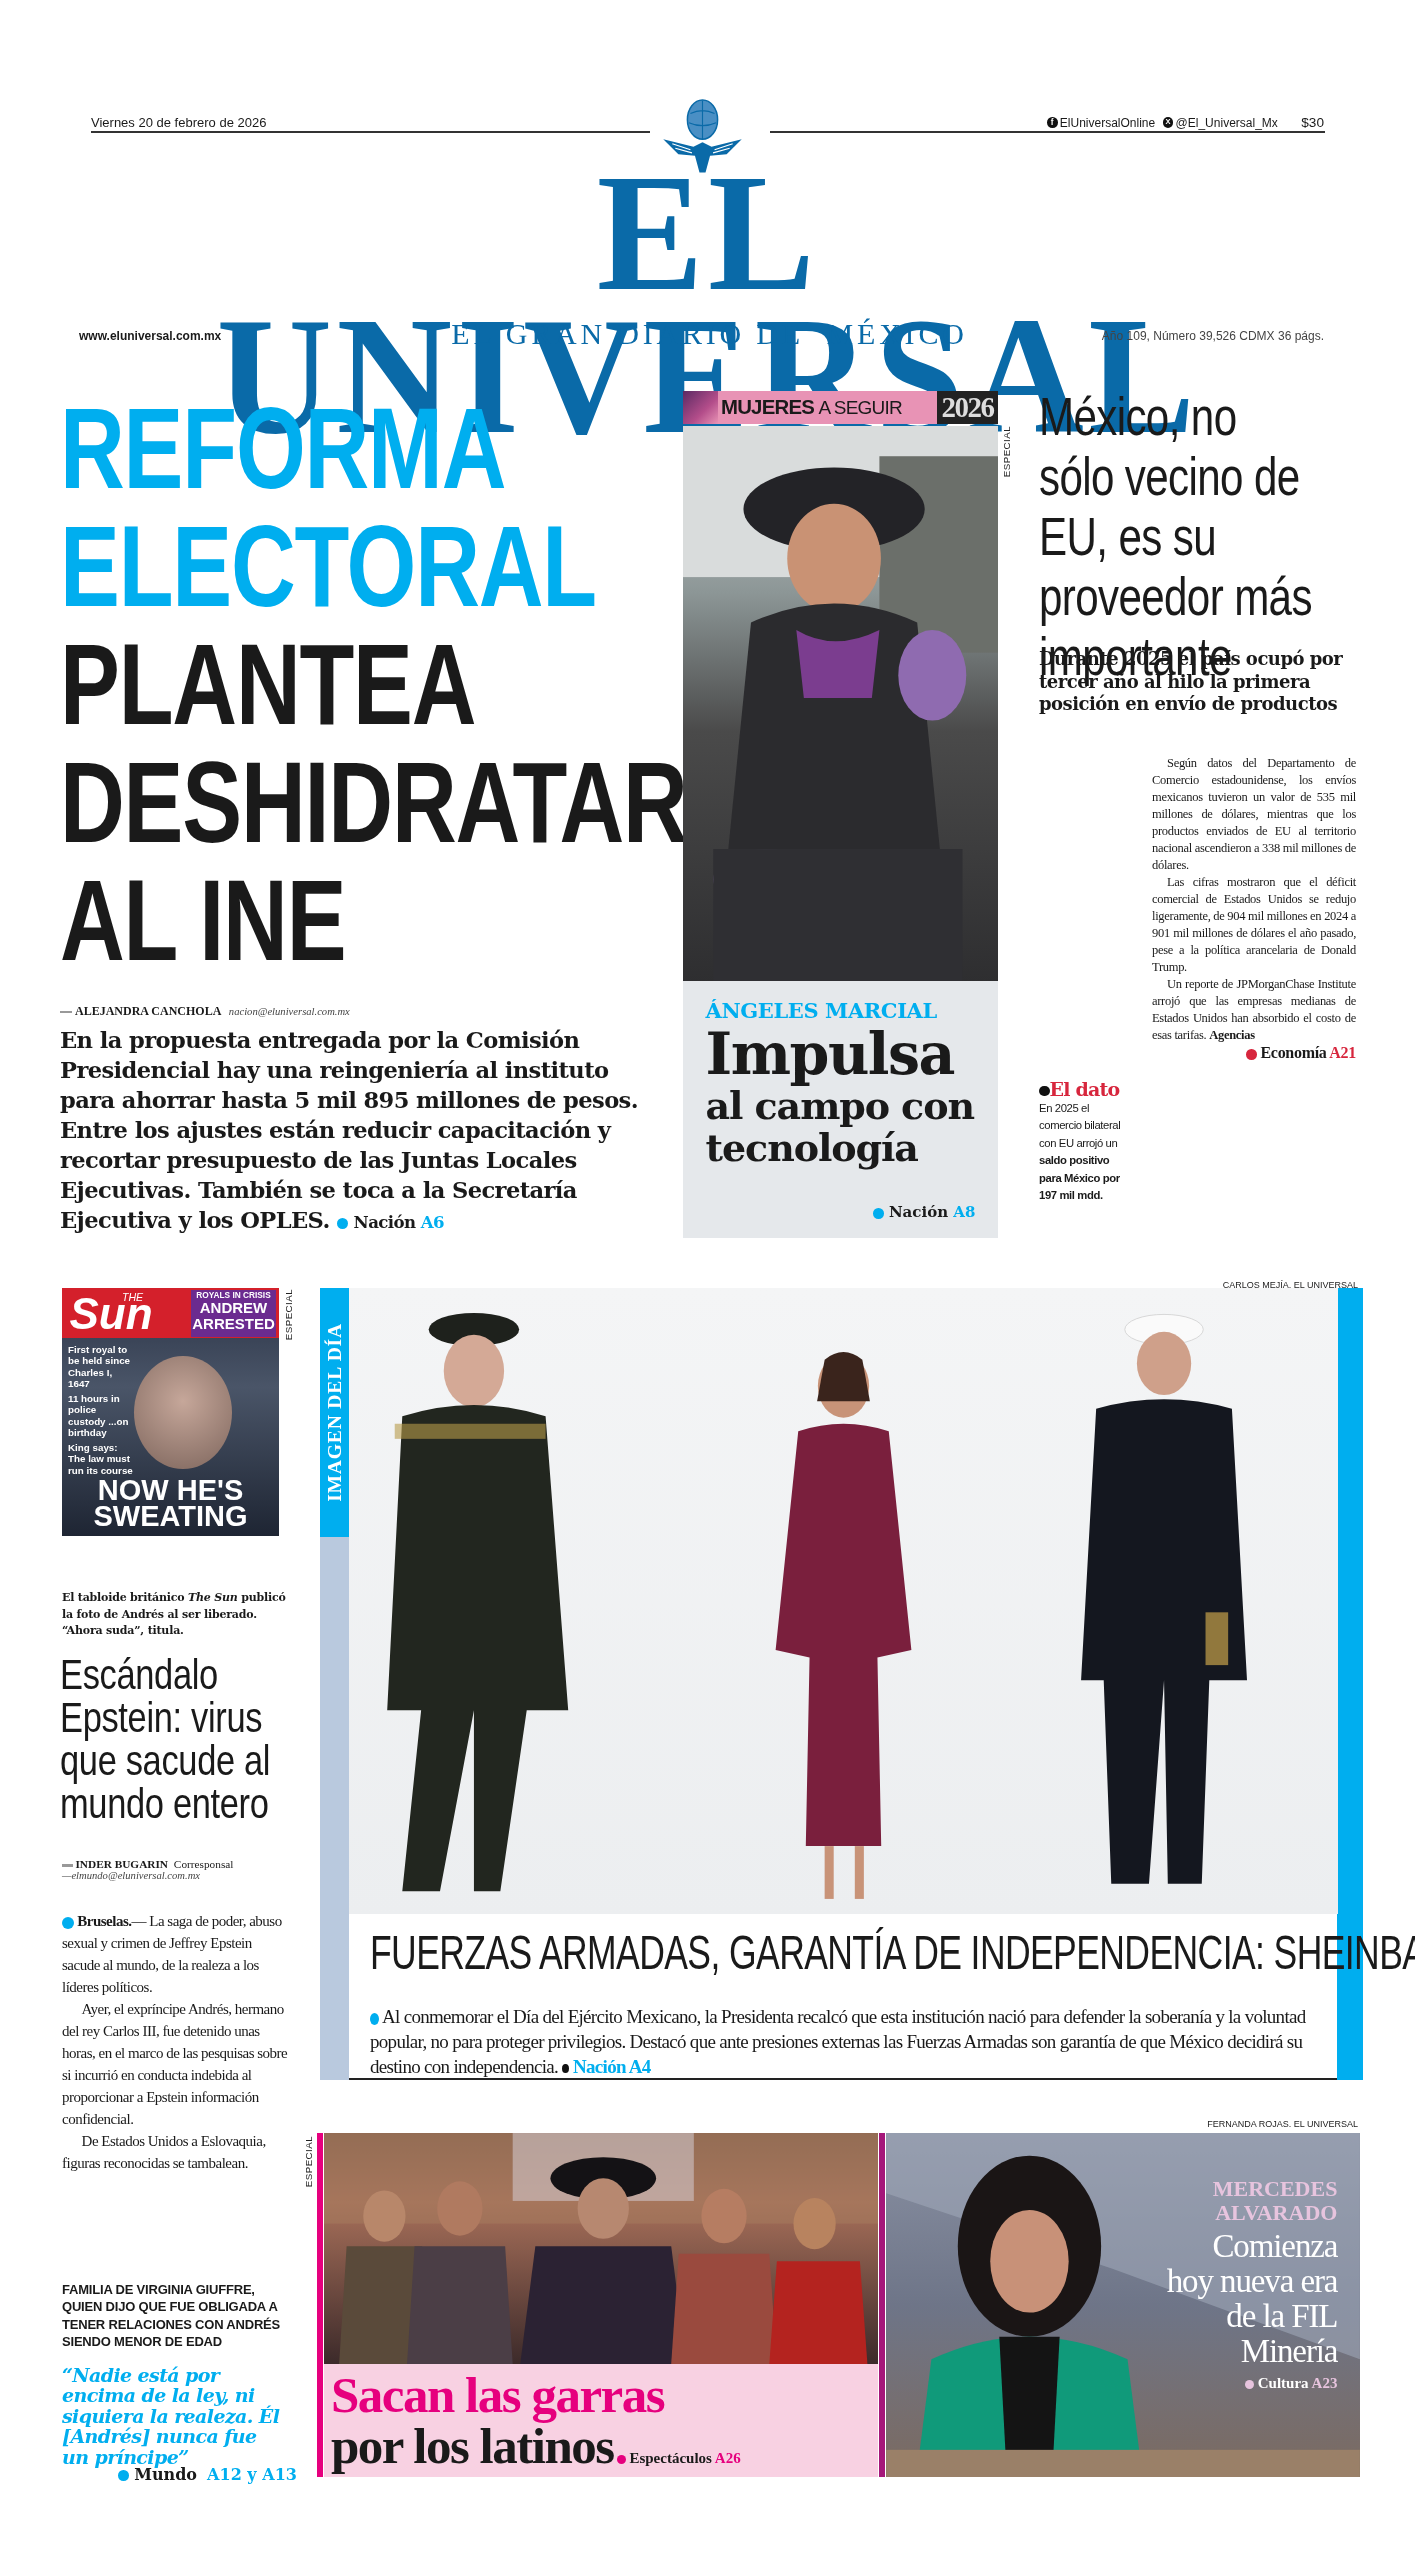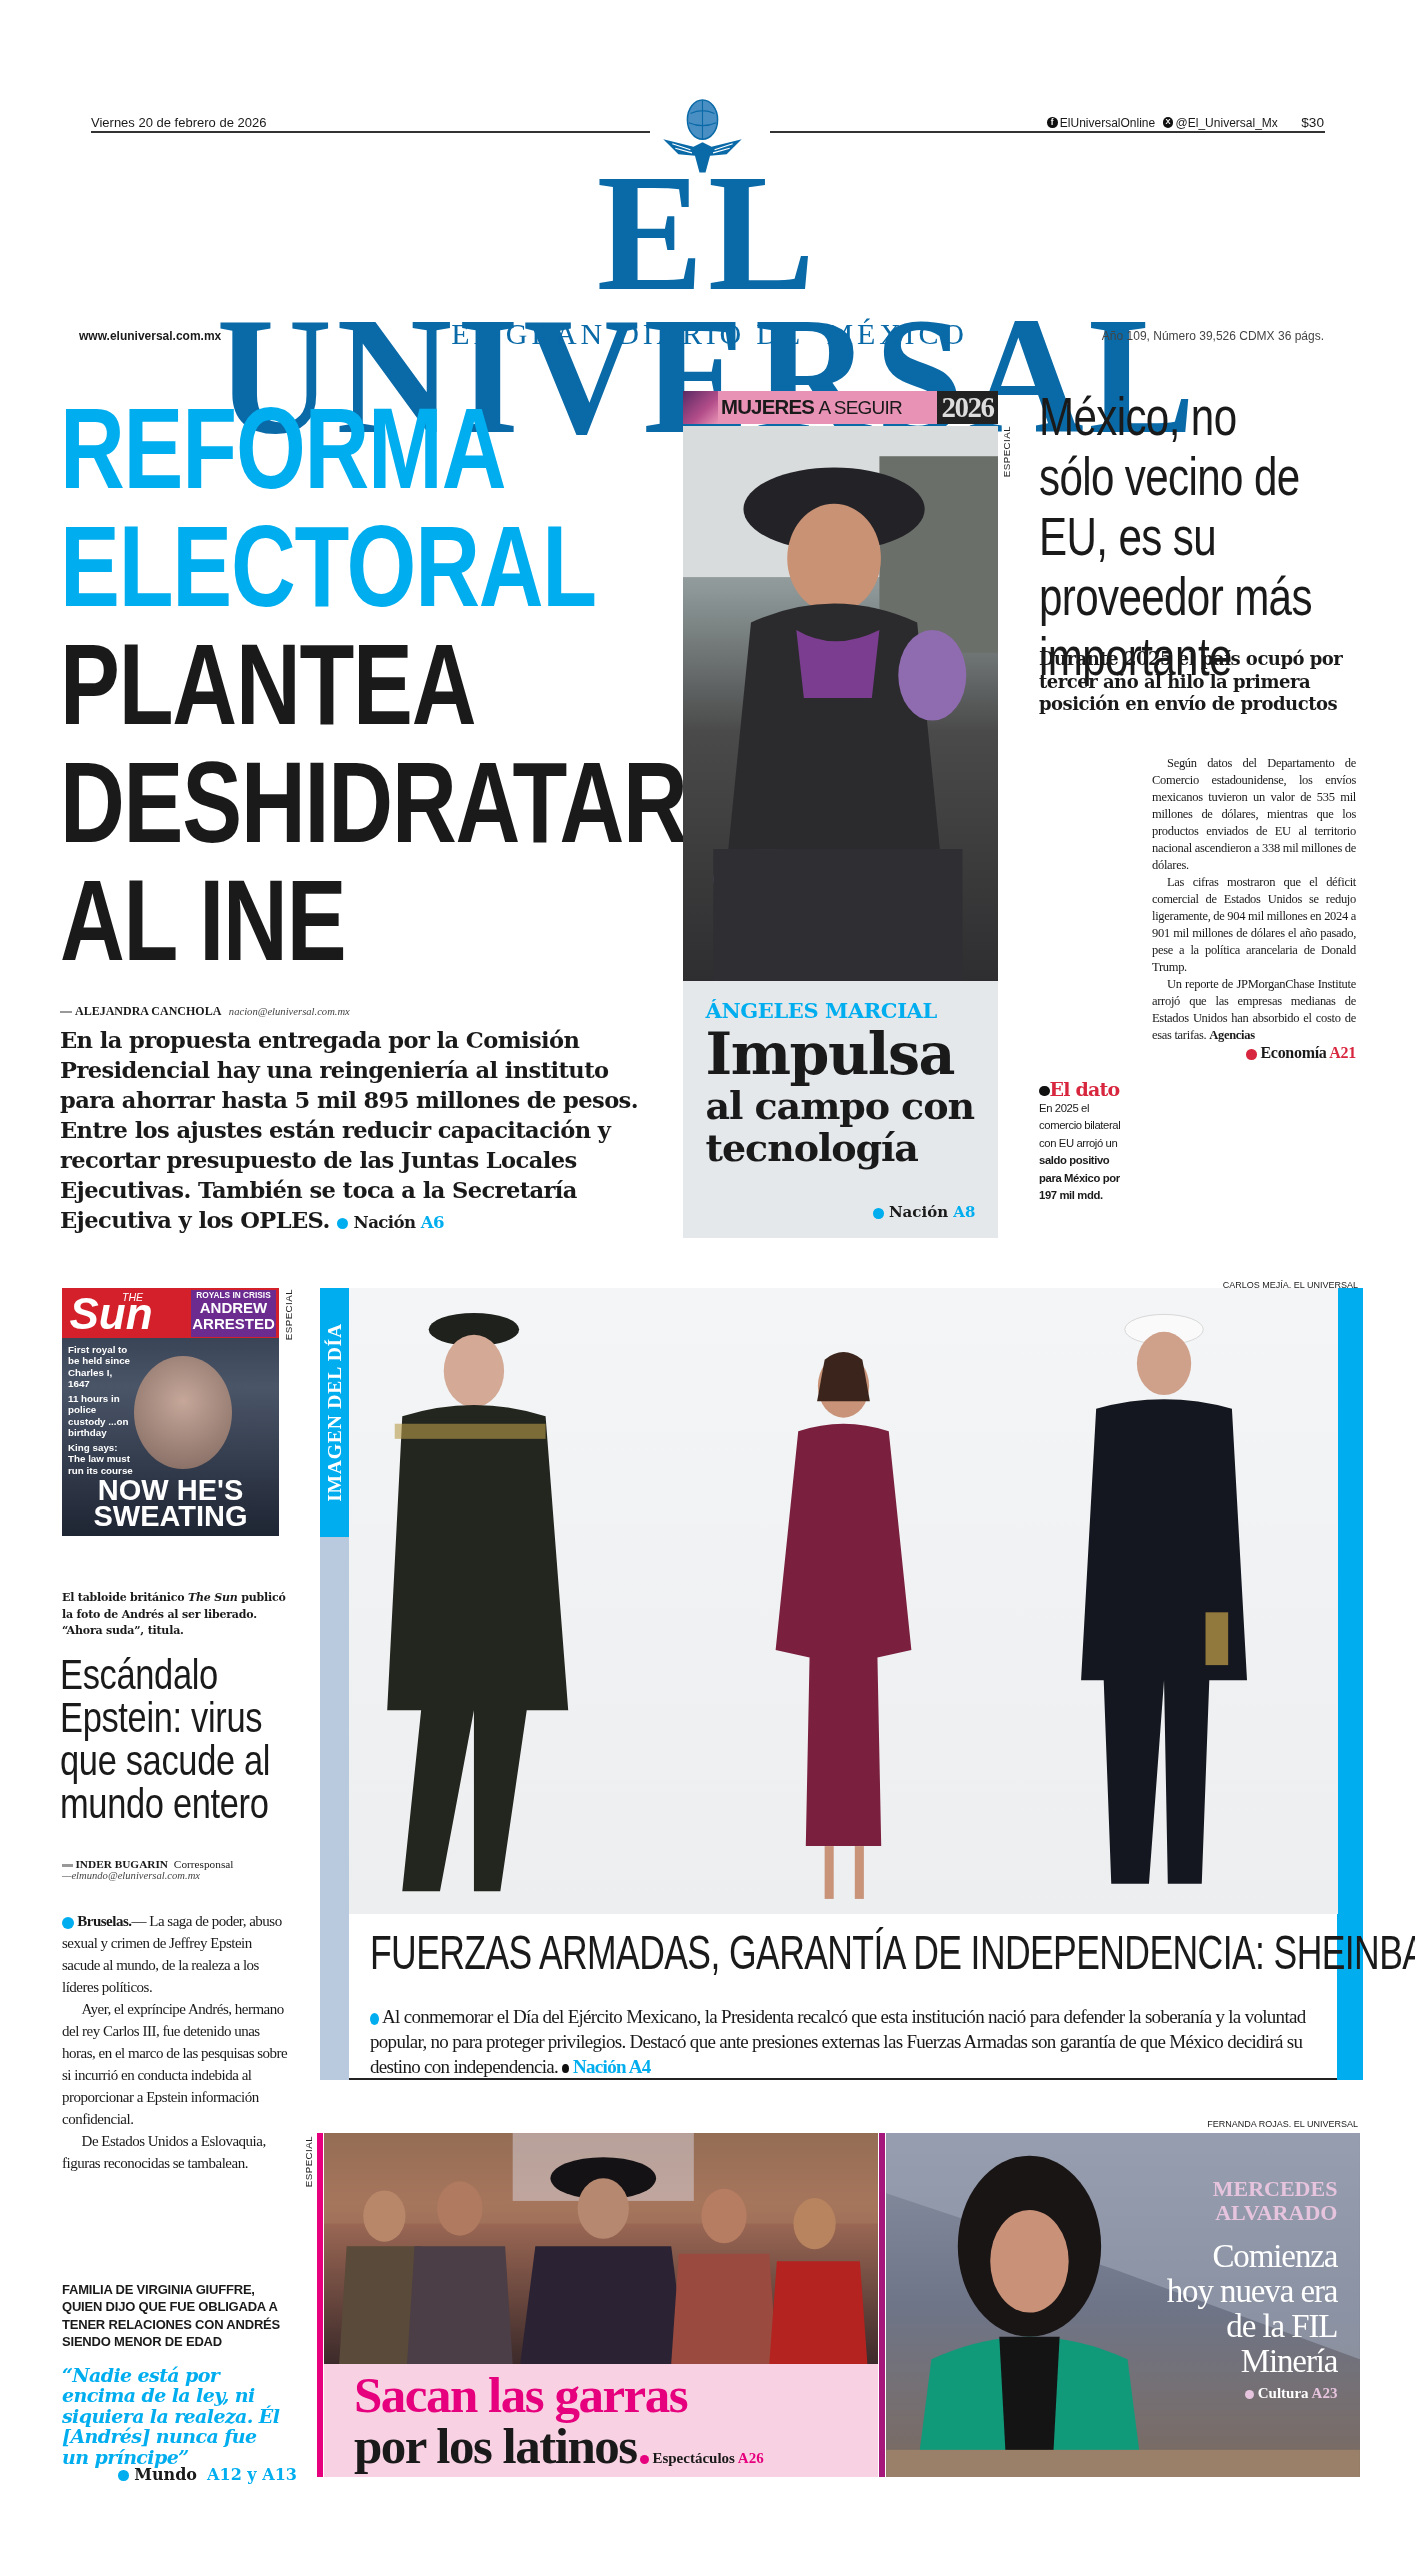--- a/index.html
+++ b/index.html
@@ -222,21 +222,21 @@
       <ellipse cx="370" cy="60" rx="70" ry="28" fill="#141215"></ellipse>
       <ellipse cx="370" cy="100" rx="34" ry="40" fill="#b78870"></ellipse>
         <path d="M280 150 L460 150 L480 306 L260 306 Z" fill="#2b2233"></path>
       <ellipse cx="530" cy="110" rx="30" ry="36" fill="#b67d62"></ellipse>
         <path d="M470 160 L590 160 L600 306 L460 306 Z" fill="#9a4a3e"></path>
       <ellipse cx="650" cy="120" rx="28" ry="34" fill="#b8835f"></ellipse>
         <path d="M600 170 L710 170 L720 306 L590 306 Z" fill="#b4231f"></path>
     </g>
   </svg>
 </div>
-<div class="abs" style="left:324px;top:2364px;width:554px;height:113px;background:#f8d1e2;padding:6px 30px">
+<div class="abs" style="left:324px;top:2364px;width:554px;height:113px;background:#f8d1e2;padding:6px 7px">
   <div style="font-family:'Liberation Serif',serif;font-weight:bold;color:#e6007e;font-size:51px;line-height:50px;letter-spacing:-1.5px">Sacan las garras</div>
   <div style="white-space:nowrap">
     <span style="font-family:'Liberation Serif',serif;font-weight:bold;font-size:51px;line-height:53px;letter-spacing:-1.5px">por los latinos</span>
     <span style="font-family:'Liberation Serif',serif;font-weight:bold;font-size:15px">
       <span class="dot" style="width:9px;height:9px;background:#e6007e"></span>
       <span>Espectáculos</span>
       <span style="color:#e6007e">A26</span>
     </span>
   </div>
 </div>
@@ -246,21 +246,21 @@
   <svg width="474" height="344" viewBox="0 0 628 456">
     <path d="M0 0 L628 0 L628 300 L300 180 L0 80 Z" fill="#9ea6b8" opacity="0.6"></path>
     <ellipse cx="190" cy="150" rx="95" ry="120" fill="#1a1515"></ellipse>
     <ellipse cx="190" cy="170" rx="52" ry="68" fill="#c89178"></ellipse>
     <path d="M60 300 Q190 240 320 300 L340 456 L40 456 Z" fill="#109a7a"></path>
     <path d="M150 270 L230 270 L220 456 L160 456 Z" fill="#141414"></path>
     <rect x="0" y="420" width="628" height="36" fill="#9a8068"></rect>
   </svg>
   <div style="position:absolute;right:22.6px;top:44px;width:226px;text-align:right">
     <div style="font-family:'Liberation Serif',serif;font-weight:bold;font-size:22px;line-height:24px;color:#e7c4de;width:128px;margin-left:auto">MERCEDES ALVARADO</div>
-    <div style="font-family:'Liberation Serif',serif;font-size:33px;line-height:35px;color:#fff;letter-spacing:-1.1px;width:174px;margin-left:auto;margin-top:14px">Comienza hoy nueva era de la FIL Minería</div>
+    <div style="font-family:'Liberation Serif',serif;font-size:33px;line-height:35px;color:#fff;letter-spacing:-1.1px;width:174px;margin-left:auto;margin-top:4px">Comienza hoy nueva era de la FIL Minería</div>
     <div style="font-family:'Liberation Serif',serif;font-weight:bold;font-size:15px;color:#fff;margin-top:6px">
       <span class="dot" style="width:9px;height:9px;background:#e7c4de"></span>
       <span>Cultura</span>
       <span style="color:#e7c4de">A23</span>
     </div>
   </div>
 </div>
 
 
 </body></html>

